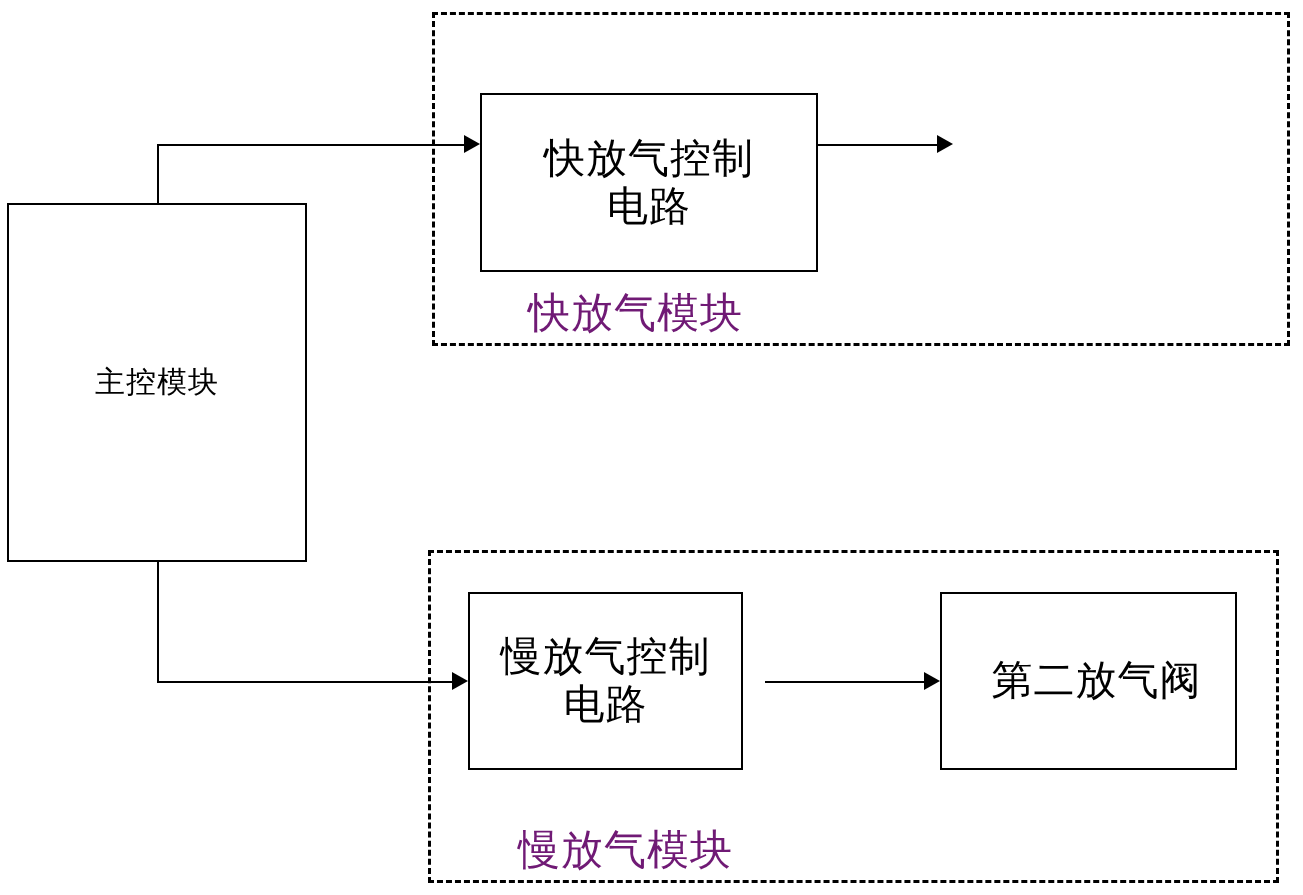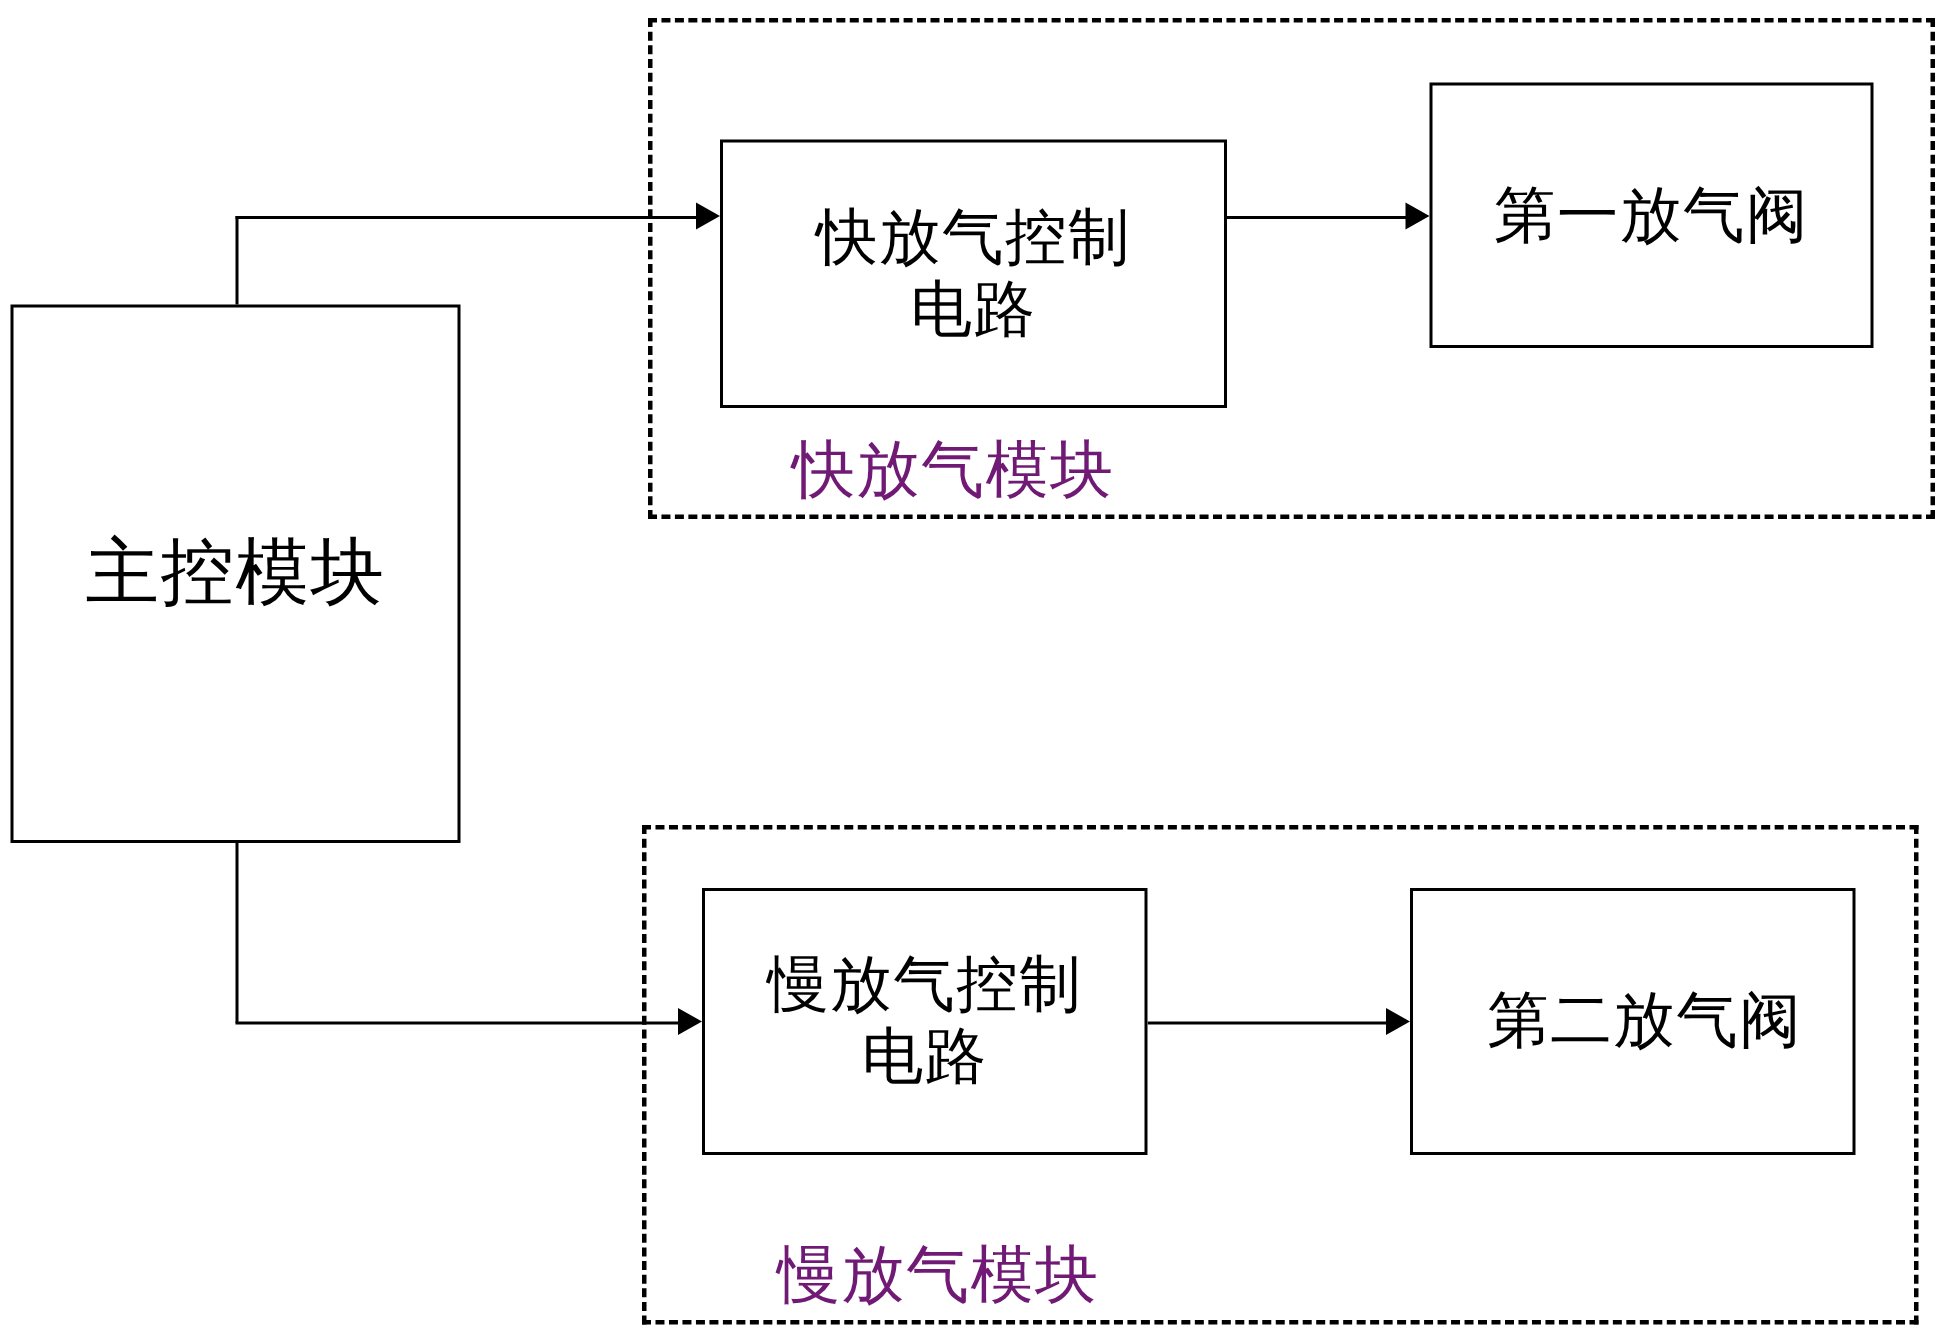--- a/index.html
+++ b/index.html
@@ -30,21 +30,21 @@
     color: #000000;
     line-height: 1.16;
     z-index: 3;
   }
   .block .blabel {
     display: block;
     white-space: pre-line;
     font-size: 41px;
     letter-spacing: 1px;
   }
-  #block-main .blabel { font-size: 49px; }
+  #block-main .blabel { font-size: 30px; }
 
   
   .group {
     position: absolute;
     box-sizing: border-box;
     border: 3px dashed #000000;
     background: transparent;
     z-index: 1;
   }
   .group-label {
@@ -108,25 +108,22 @@
 
   <div class="block" id="block-main" style="left:7px; top:203px; width:300px; height:359px;">
     <span class="blabel">主控模块</span>
   </div>
 
   <div class="block" id="block-fast-control" style="left:480px; top:53px; width:338px; height:179px;margin-top:40px;">
     <span class="blabel">快放气控制
 电路</span>
   </div>
 
-  <div class="block" id="block-first-valve" style="left:953px; top:55px; width:296px; height:177px;">
-    <span class="blabel">第一放气阀</span>
-  </div>
 
-  <div class="block" id="block-slow-control" style="left:468px; top:592px; width:297px; height:178px;">
+  <div class="block" id="block-slow-control" style="left:468px; top:592px; width:275px; height:178px;">
     <span class="blabel">慢放气控制
 电路</span>
   </div>
 
   <div class="block" id="block-second-valve" style="left:940px; top:592px; width:297px; height:178px;padding-left:16px;">
     <span class="blabel">第二放气阀</span>
   </div>
 
 </div>
 

